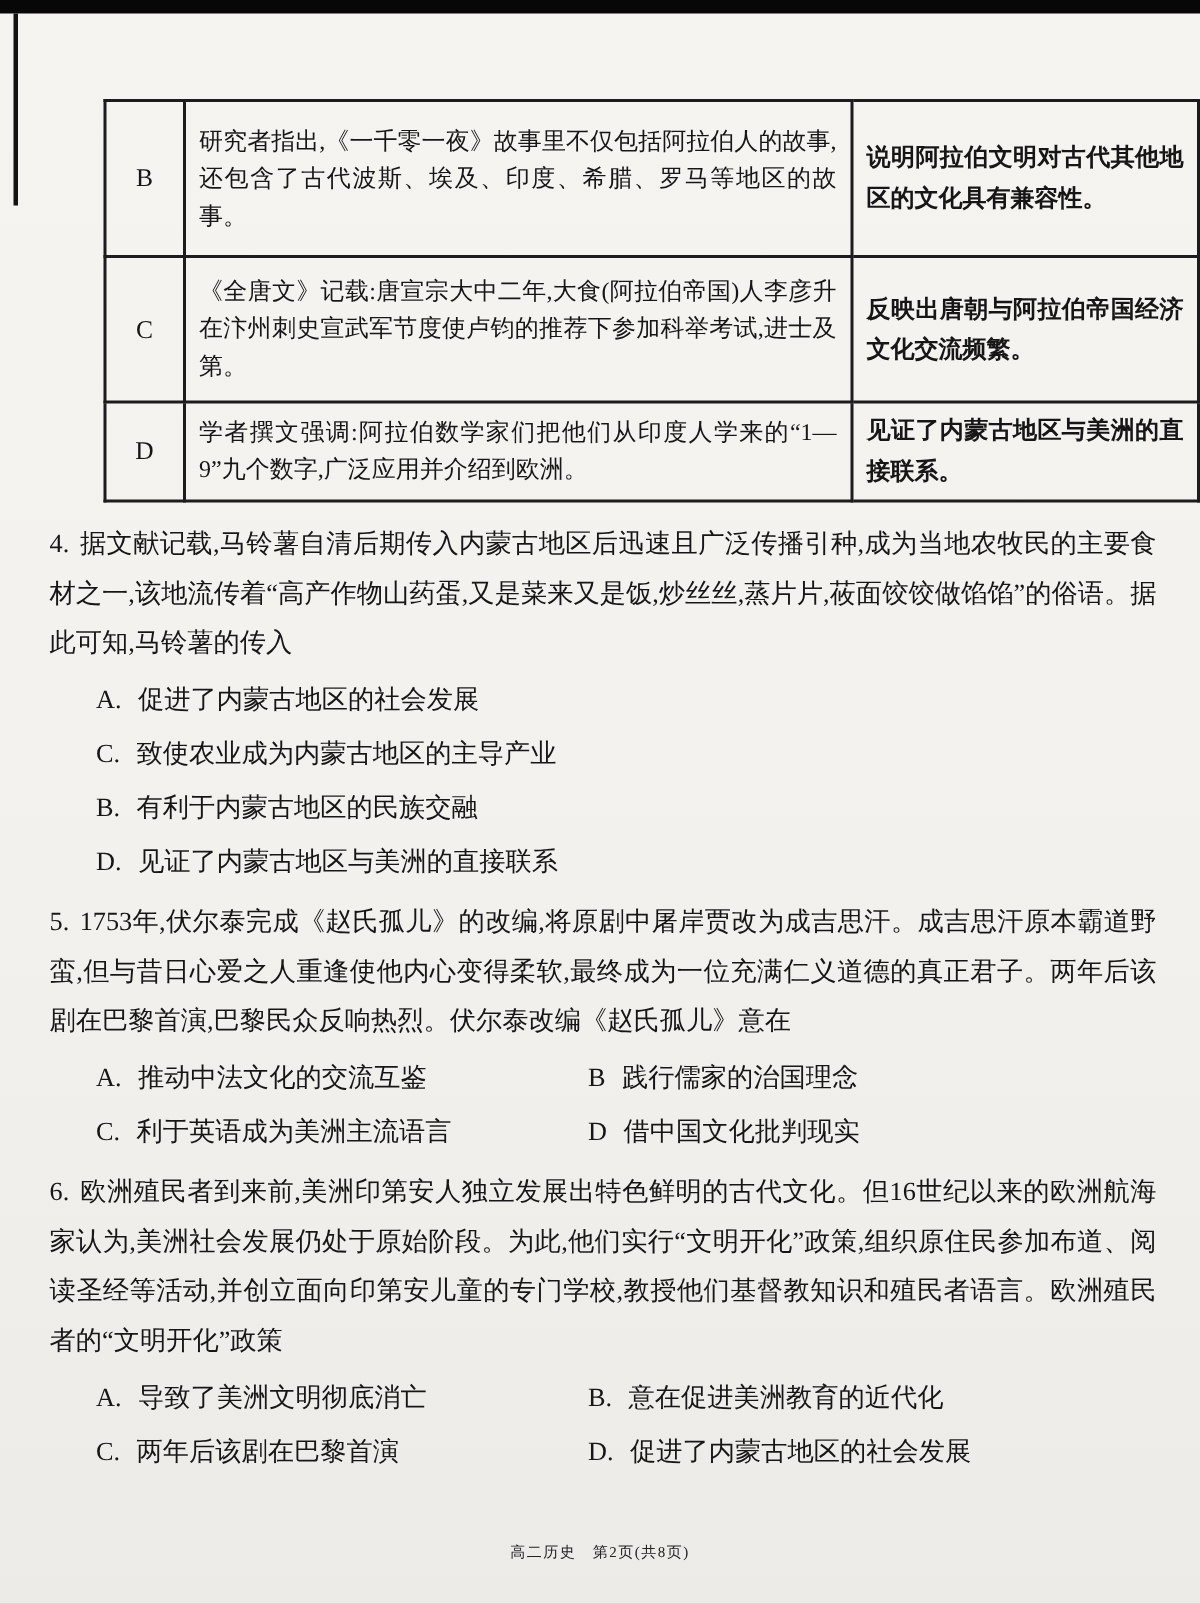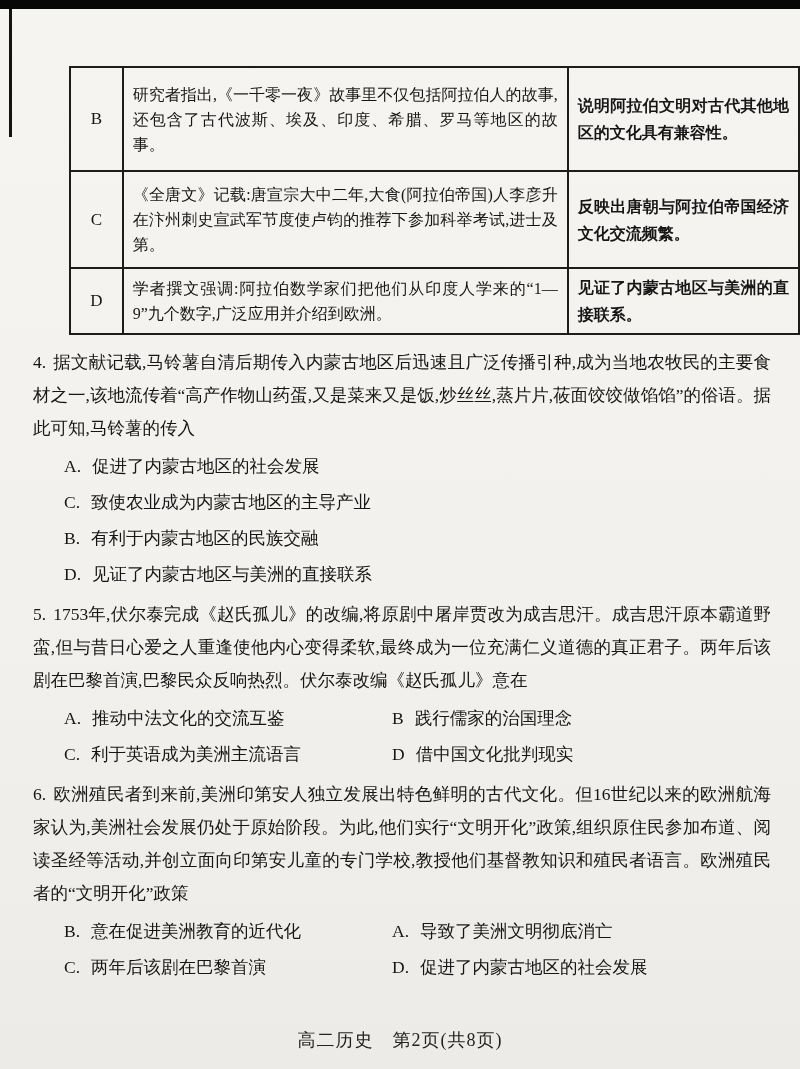--- a/index.html
+++ b/index.html
@@ -44,21 +44,21 @@
   .options { margin-left: 31px; margin-top: 3px; }
   .opt-row { line-height: 36px; }
   .options-grid {
     display: grid; grid-template-columns: 328px 1fr;
     margin-left: 31px; margin-top: 3px;
   }
   .olabel { margin-right: 11px; }
 
   .footer {
     position: absolute; left: 0; right: 0; top: 1028px;
-    text-align: center; font-size: 18px; letter-spacing: 1px; color: #222;
+    text-align: center; font-size: 10px; letter-spacing: 1px; color: #222;
   }
 </style>
 </head>
 <body>
 
 <div class="page">
   <div class="edge-top"></div>
   <div class="edge-left"></div>
 
   <table class="qtable">
@@ -99,22 +99,22 @@
         <div class="opt-row"><span class="olabel">A.</span><span>推动中法文化的交流互鉴</span></div>
         <div class="opt-row"><span class="olabel">B</span><span>践行儒家的治国理念</span></div>
         <div class="opt-row"><span class="olabel">C.</span><span>利于英语成为美洲主流语言</span></div>
         <div class="opt-row"><span class="olabel">D</span><span>借中国文化批判现实</span></div>
       </div>
     </div>
 
     <div class="question">
       <div class="stem"><span class="qnum">6.</span><span>欧洲殖民者到来前,美洲印第安人独立发展出特色鲜明的古代文化。但16世纪以来的欧洲航海家认为,美洲社会发展仍处于原始阶段。为此,他们实行“文明开化”政策,组织原住民参加布道、阅读圣经等活动,并创立面向印第安儿童的专门学校,教授他们基督教知识和殖民者语言。欧洲殖民者的“文明开化”政策</span></div>
       <div class="options-grid">
+        <div class="opt-row"><span class="olabel">A.</span><span>导致了美洲文明彻底消亡</span></div>
         <div class="opt-row"><span class="olabel">B.</span><span>意在促进美洲教育的近代化</span></div>
-        <div class="opt-row"><span class="olabel">A.</span><span>导致了美洲文明彻底消亡</span></div>
         <div class="opt-row"><span class="olabel">C.</span><span>两年后该剧在巴黎首演</span></div>
         <div class="opt-row"><span class="olabel">D.</span><span>促进了内蒙古地区的社会发展</span></div>
       </div>
     </div>
 
   </div>
 
   <div class="footer">高二历史　第2页(共8页)</div>
 </div>
 

